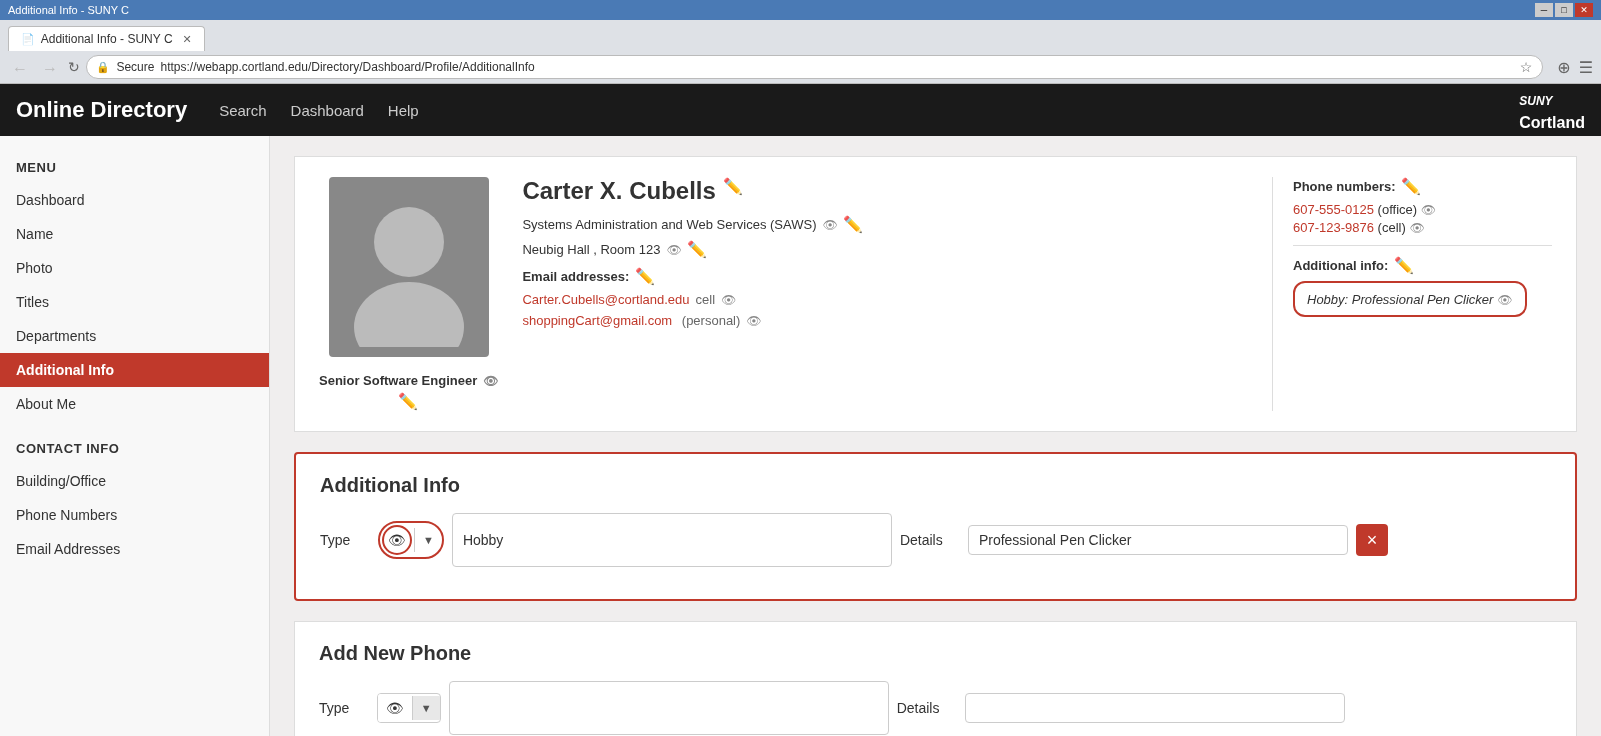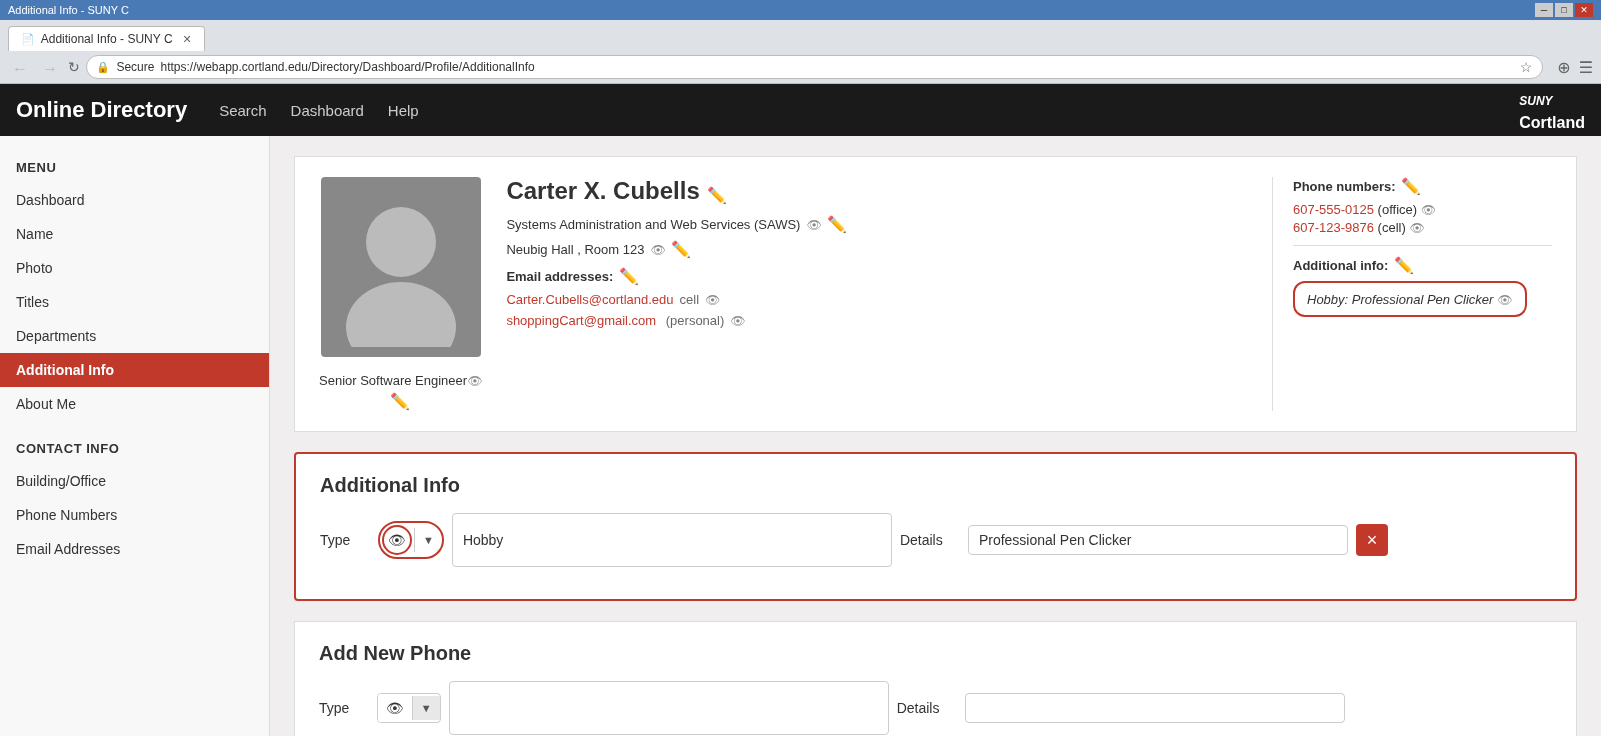--- a/index.html
+++ b/index.html
@@ -162,21 +162,21 @@
       overflow: hidden;
     }
     .avatar-svg { width: 140px; height: 160px; }
     .profile-details { flex: 1; }
     .profile-name {
       font-size: 24px;
       font-weight: bold;
       color: #333;
       margin-bottom: 10px;
       display: flex;
-      align-items: flex-end;
+      align-items: flex-start;
       gap: 8px;
     }
     .edit-icon { color: #c0392b; font-size: 16px; cursor: pointer; }
     .profile-row {
       font-size: 13px;
       color: #333;
       margin-bottom: 6px;
       display: flex;
       align-items: center;
       gap: 6px;
@@ -208,25 +208,26 @@
       display: inline-block;
     }
 
     
     .job-title-area {
       text-align: center;
       margin-top: 8px;
     }
     .job-title {
       font-size: 13px;
-      font-weight: normal;
+      font-weight: bold;
       color: #333;
       display: flex;
       align-items: center;
       justify-content: center;
+      gap: 6px;
     }
 
     
     .section-card {
       background: white;
       border: 2px solid #c0392b;
       border-radius: 4px;
       padding: 20px 24px;
       margin-bottom: 20px;
     }

